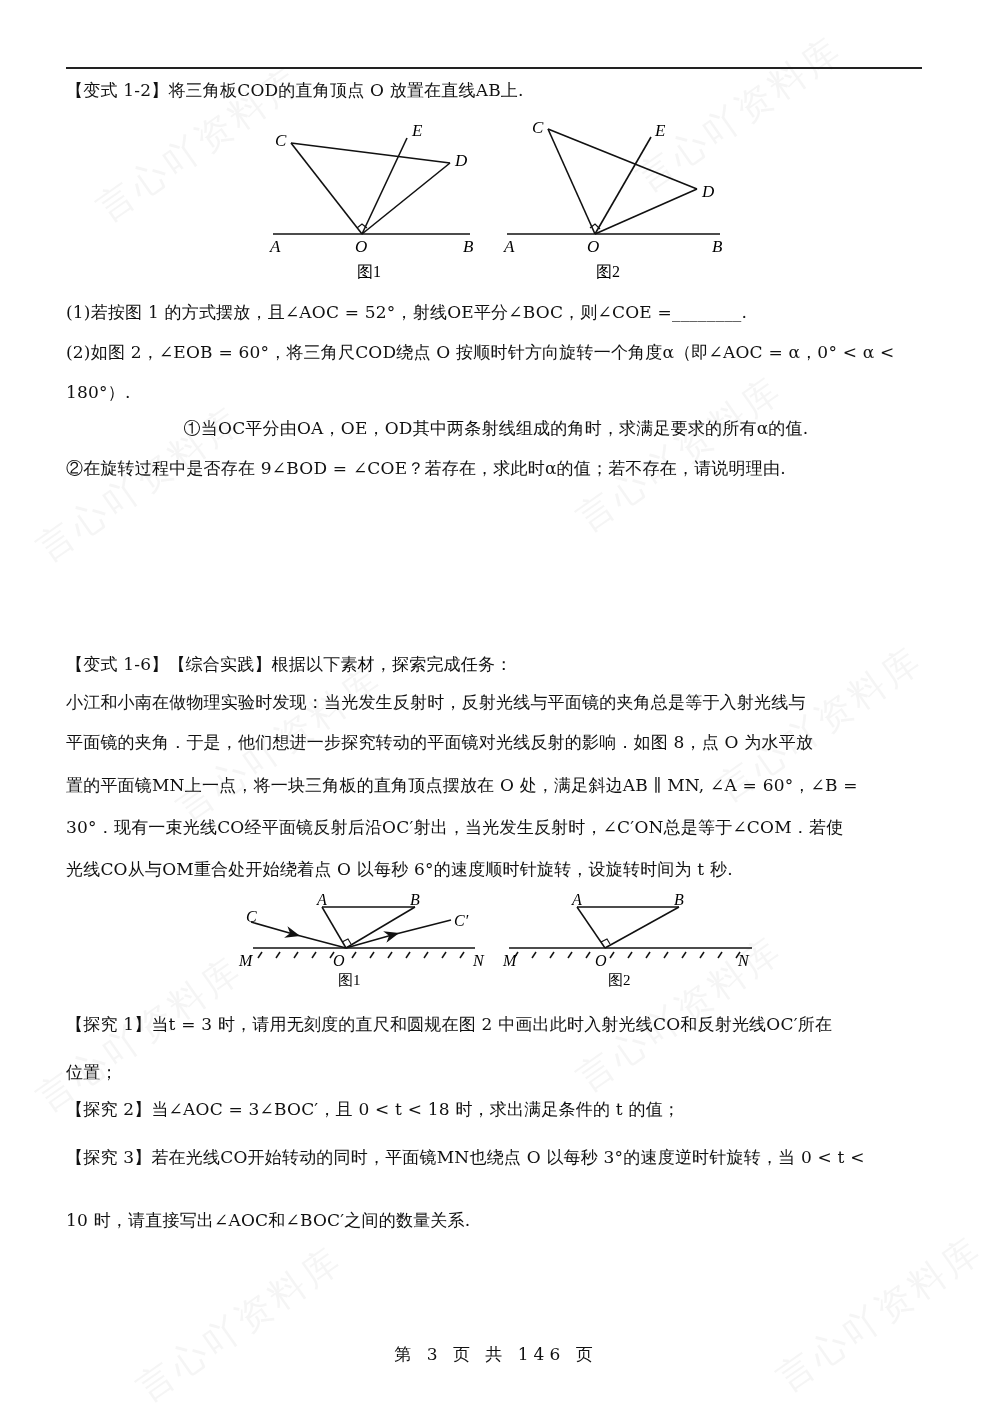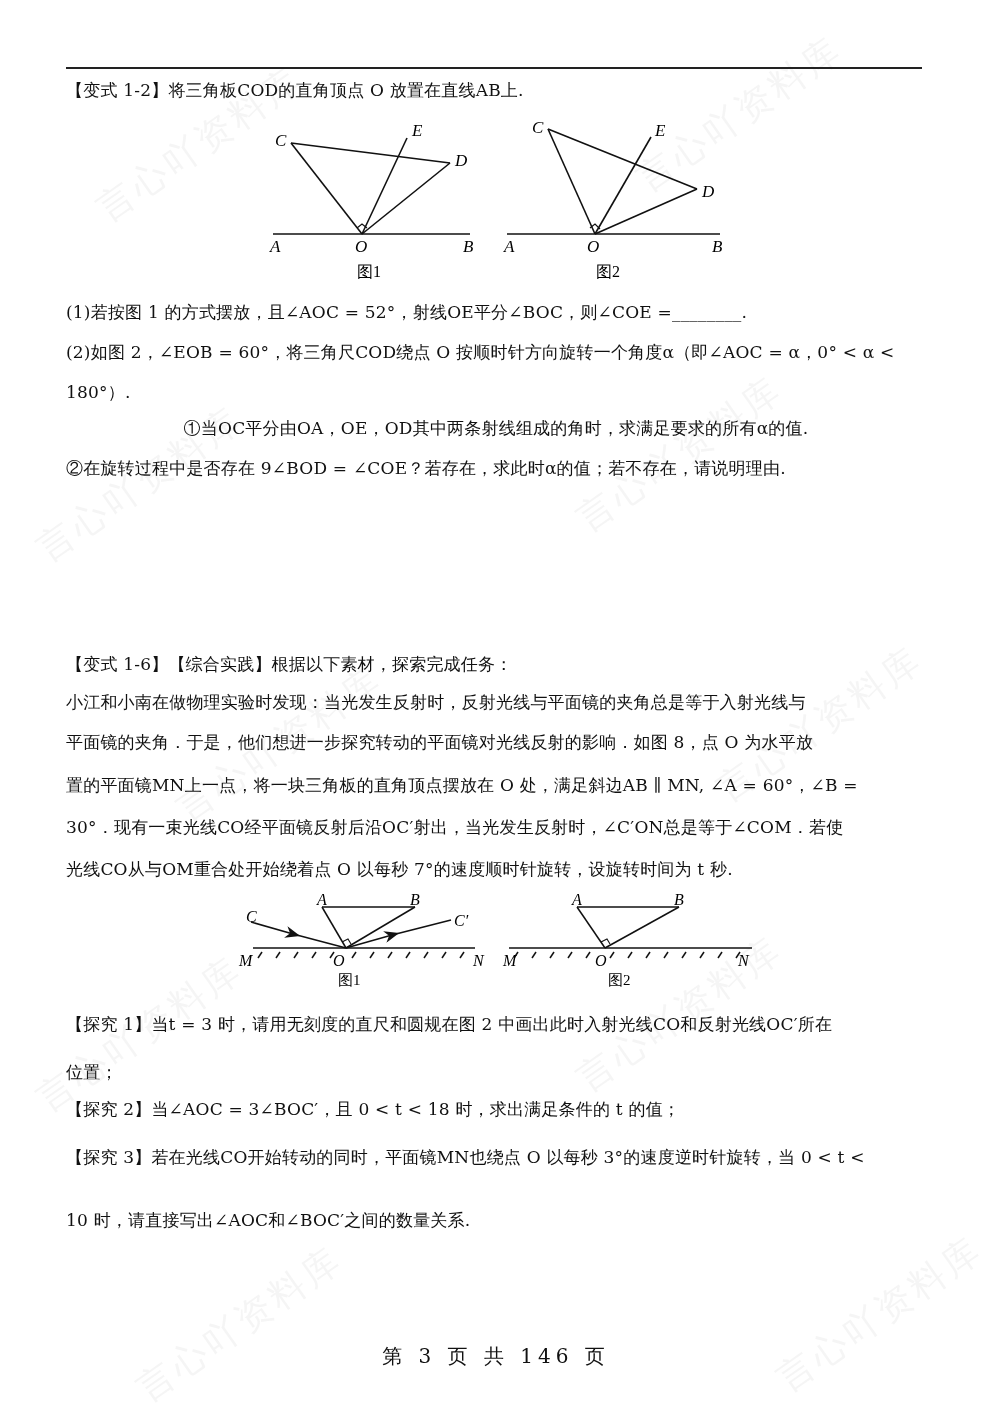--- a/index.html
+++ b/index.html
@@ -5,21 +5,21 @@
   html, body { margin: 0; padding: 0; background: #ffffff; }
   body { width: 992px; height: 1403px; position: relative; overflow: hidden;
          font-family: "DejaVu Serif", "Liberation Serif", serif; color: #111; }
   .page-rule { position: absolute; left: 66px; top: 67px; width: 856px; height: 1.5px; background: #222; }
   .line { position: absolute; left: 66px; width: 860px; font-size: 17px; line-height: 24px; white-space: nowrap; letter-spacing: 0.2px; }
   .watermark-layer { position: absolute; inset: 0; pointer-events: none; overflow: hidden; }
   .wm { position: absolute; font-family: "DejaVu Sans", sans-serif; font-size: 36px; color: rgba(120,120,120,0.07);
         transform: rotate(-35deg); white-space: nowrap; letter-spacing: 4px; }
   svg.fig { position: absolute; left: 0; top: 0; }
   svg text { font-family: "Liberation Serif", "DejaVu Serif", serif; }
-  .footer { position: absolute; top: 1343px; left: 0; width: 992px; text-align: center; font-size: 20px; letter-spacing: 5px; }
+  .footer { position: absolute; top: 1343px; left: 0; width: 992px; text-align: center; font-size: 17px; letter-spacing: 5px; }
 </style>
 </head>
 <body>
 
 <div class="watermark-layer">
   <div class="wm" style="left:80px;top:120px;">言心吖资料库</div>
   <div class="wm" style="left:620px;top:90px;">言心吖资料库</div>
   <div class="wm" style="left:20px;top:460px;">言心吖资料库</div>
   <div class="wm" style="left:560px;top:430px;">言心吖资料库</div>
   <div class="wm" style="left:160px;top:720px;">言心吖资料库</div>
@@ -73,21 +73,21 @@
 <div class="line" style="top:340px;">(2)如图 2，∠EOB = 60°，将三角尺COD绕点 O 按顺时针方向旋转一个角度α（即∠AOC = α，0° &lt; α &lt;</div>
 <div class="line" style="top:380px;">180°）.</div>
 <div class="line" style="top:416px;text-align:center;">①当OC平分由OA，OE，OD其中两条射线组成的角时，求满足要求的所有α的值.</div>
 <div class="line" style="top:456px;">②在旋转过程中是否存在 9∠BOD = ∠COE？若存在，求此时α的值；若不存在，请说明理由.</div>
 
 <div class="line" style="top:652px;">【变式 1-6】【综合实践】根据以下素材，探索完成任务：</div>
 <div class="line" style="top:690px;">小江和小南在做物理实验时发现：当光发生反射时，反射光线与平面镜的夹角总是等于入射光线与</div>
 <div class="line" style="top:730px;">平面镜的夹角．于是，他们想进一步探究转动的平面镜对光线反射的影响．如图 8，点 O 为水平放</div>
 <div class="line" style="top:773px;">置的平面镜MN上一点，将一块三角板的直角顶点摆放在 O 处，满足斜边AB ∥ MN, ∠A = 60°，∠B =</div>
 <div class="line" style="top:815px;">30°．现有一束光线CO经平面镜反射后沿OC′射出，当光发生反射时，∠C′ON总是等于∠COM．若使</div>
-<div class="line" style="top:857px;">光线CO从与OM重合处开始绕着点 O 以每秒 7°的速度顺时针旋转，设旋转时间为 t 秒.</div>
+<div class="line" style="top:857px;">光线CO从与OM重合处开始绕着点 O 以每秒 6°的速度顺时针旋转，设旋转时间为 t 秒.</div>
 
 <svg class="fig" width="992" height="1000">
   <defs>
     <marker id="arrow" markerWidth="10" markerHeight="8" refX="5" refY="4" orient="auto">
       <path d="M0,0 L10,4 L0,8 L3,4 Z" fill="#111"></path>
     </marker>
   </defs>
 
   <g stroke="#111" stroke-width="1.5" fill="none">
     <line x1="253" y1="948" x2="475" y2="948"></line>

